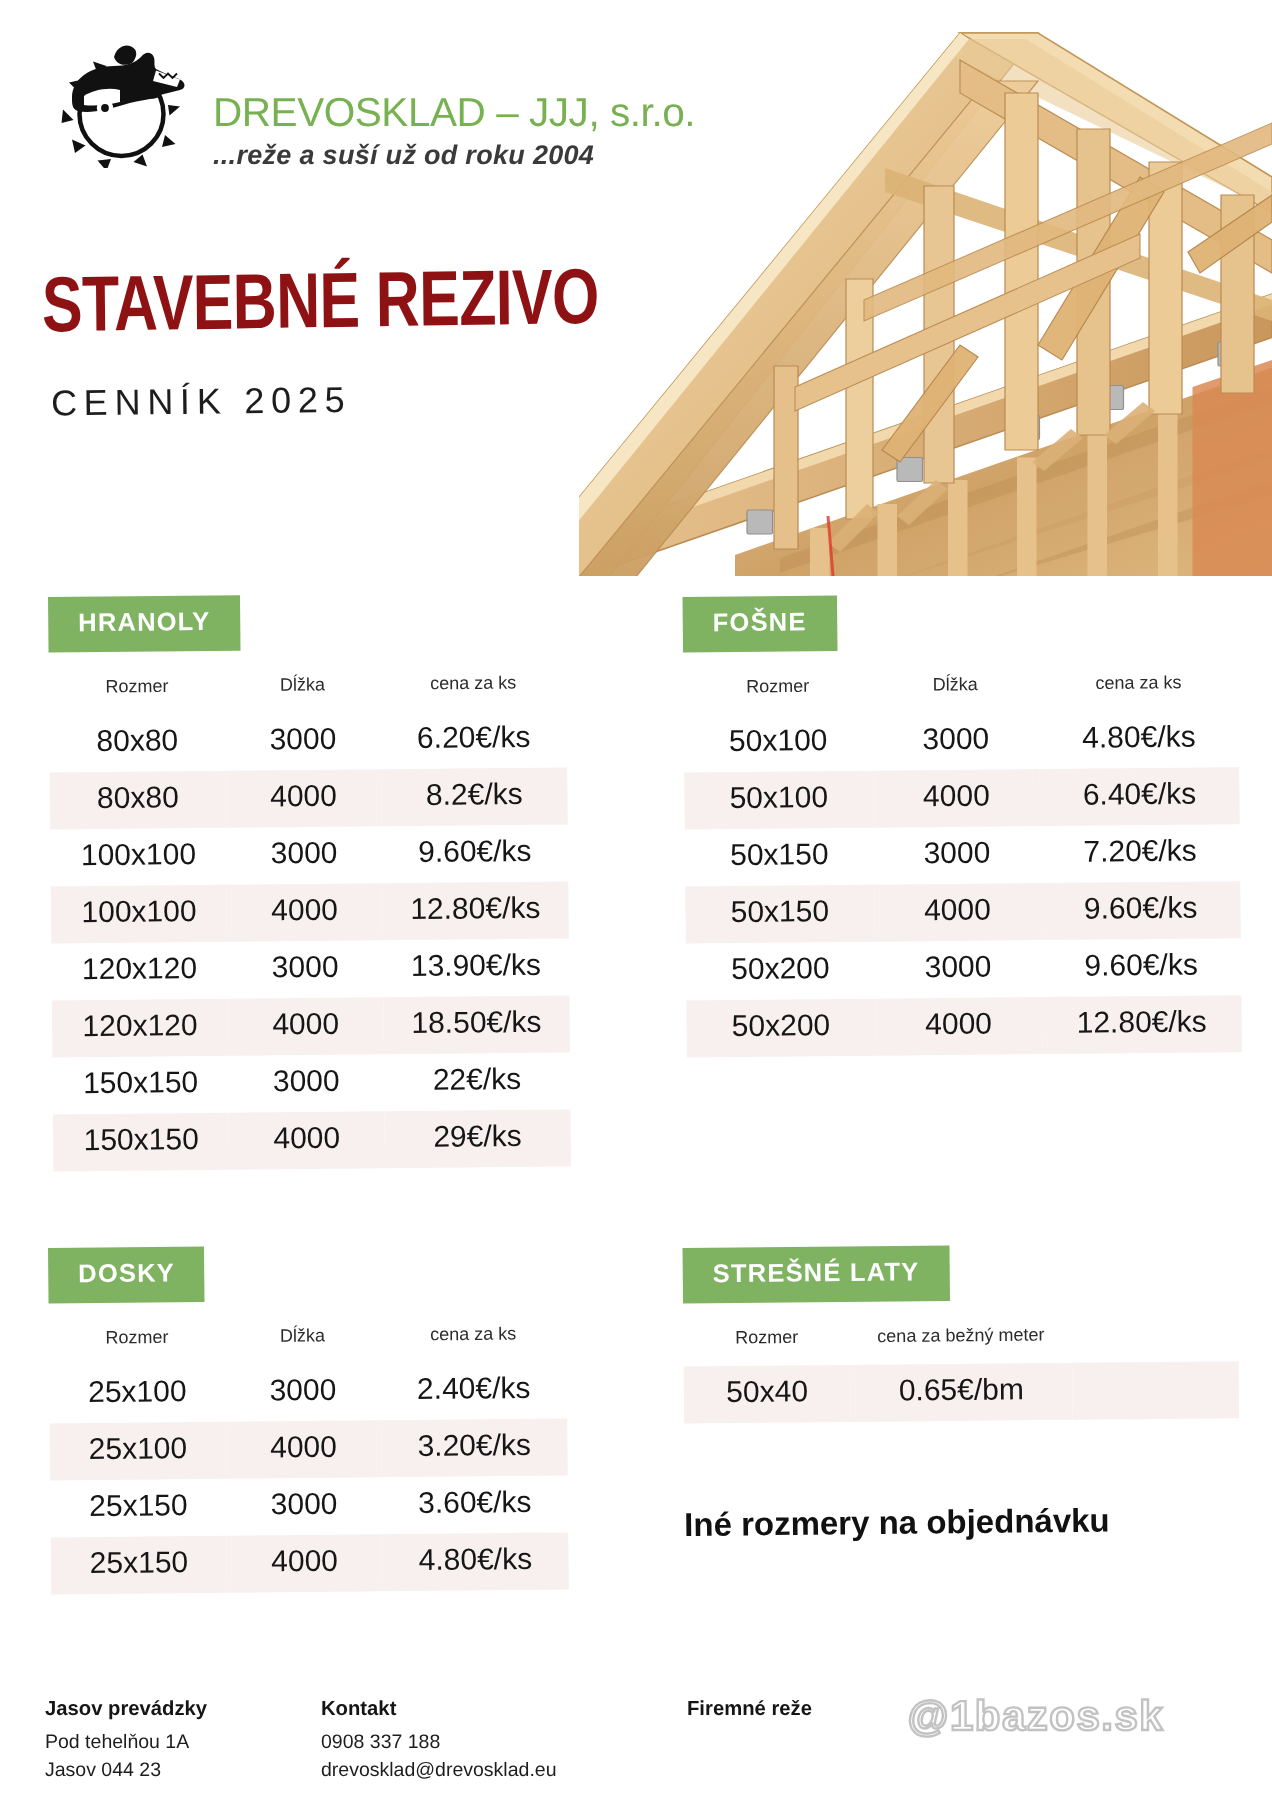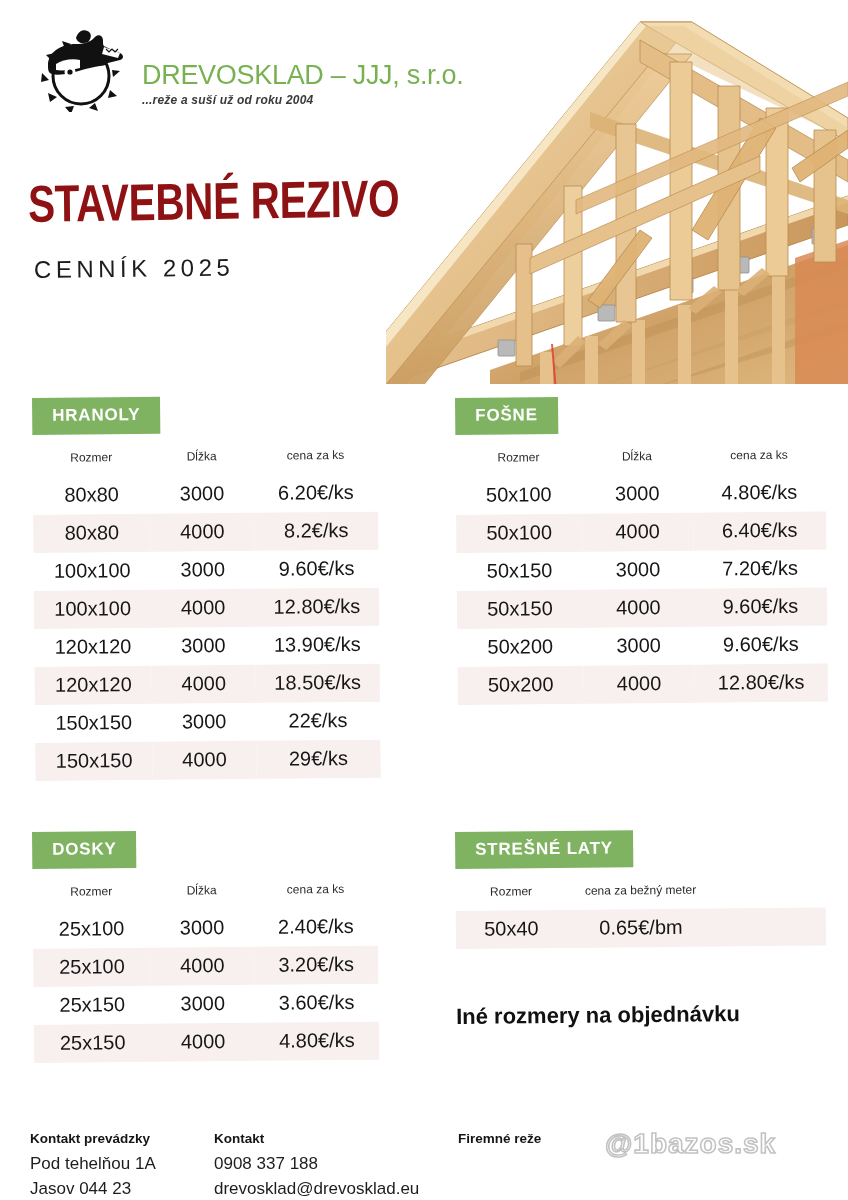--- a/index.html
+++ b/index.html
@@ -16,21 +16,21 @@
 
   
   .logo-block { position:absolute; left:34px; top:18px; width:400px; height:100px; }
   .logo-mark { position:absolute; left:0; top:2px; width:94px; height:92px; }
   .logo-text { position:absolute; left:108px; top:42px; }
   .logo-name {
     font-size:27px; font-weight:normal; color:#78b152; letter-spacing:-0.3px;
     font-family:"Liberation Sans", sans-serif; white-space:nowrap;
   }
   .logo-tag {
-    font-size:12px; font-style:italic; font-weight:bold; color:#3a3a3a;
+    font-size:18px; font-style:italic; font-weight:bold; color:#3a3a3a;
     margin-top:2px; letter-spacing:0.2px; white-space:nowrap;
   }
 
   
   .hero { position:absolute; left:340px; top:0px; width:508px; height:392px; overflow:hidden; }
   .hero svg { display:block; }
 
   
   .title-wrap { position:absolute; left:28px; top:178px; }
   .title-main {
@@ -74,21 +74,21 @@
 
   .note {
     position:absolute; font-size:22px; font-weight:bold; color:#111111;
     white-space:nowrap; transform: rotate(-0.6deg); transform-origin:left top;
   }
 
   
   .footer { position:absolute; left:0; top:1125px; width:848px; height:75px; }
   .fcol { position:absolute; }
   .fhead { font-size:13.5px; font-weight:bold; color:#151515; margin-bottom:6px; white-space:nowrap; }
-  .fline { font-size:17px; font-weight:400; color:#1d1d1d; line-height:1.45; white-space:nowrap; }
+  .fline { font-size:13px; font-weight:400; color:#1d1d1d; line-height:1.45; white-space:nowrap; }
   .fline .gap { display:inline-block; width:12px; }
 
   
   .watermark {
     position:absolute; left:605px; top:1128px;
     font-size:28px; font-weight:bold; letter-spacing:1px;
     color:transparent;
     -webkit-text-stroke:1.6px rgba(120,120,120,0.45);
     white-space:nowrap; pointer-events:none; user-select:none;
   }
@@ -401,21 +401,21 @@
           <td></td>
         </tr>
       </tbody>
     </table>
   </div>
 
   <div class="note" style="left:456px; top:1004px;">Iné rozmery na objednávku</div>
 
   <div class="footer">
     <div class="fcol" style="left:30px; top:6px;">
-      <div class="fhead">Kontakt prevádzky</div>
+      <div class="fhead">Jasov prevádzky</div>
       <div class="fline">Pod tehelňou 1A</div>
       <div class="fline">Jasov 044 23</div>
     </div>
 
     <div class="fcol" style="left:214px; top:6px;">
       <div class="fhead">Kontakt</div>
       <div class="fline">0908 337 188</div>
       <div class="fline">drevosklad@drevosklad.eu</div>
     </div>
 

